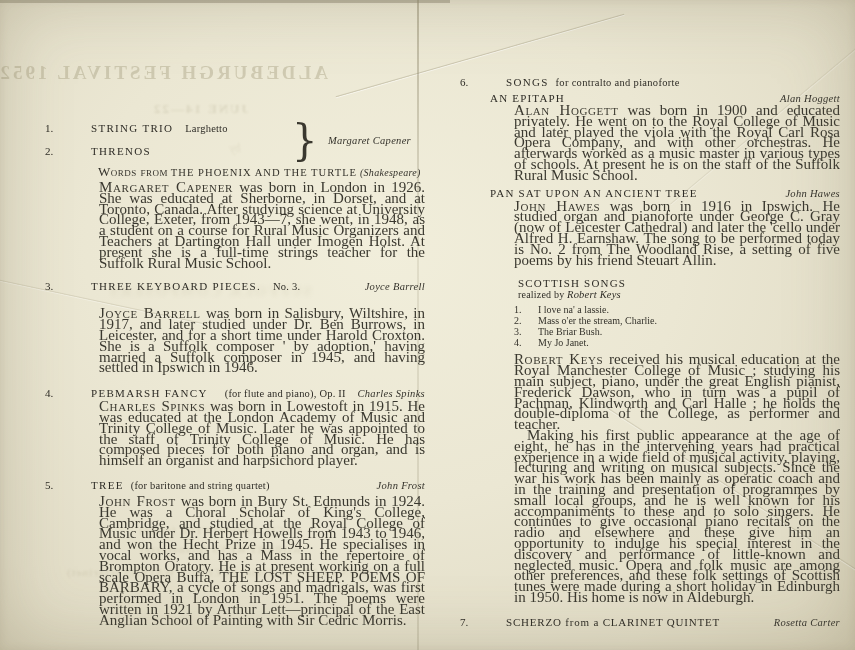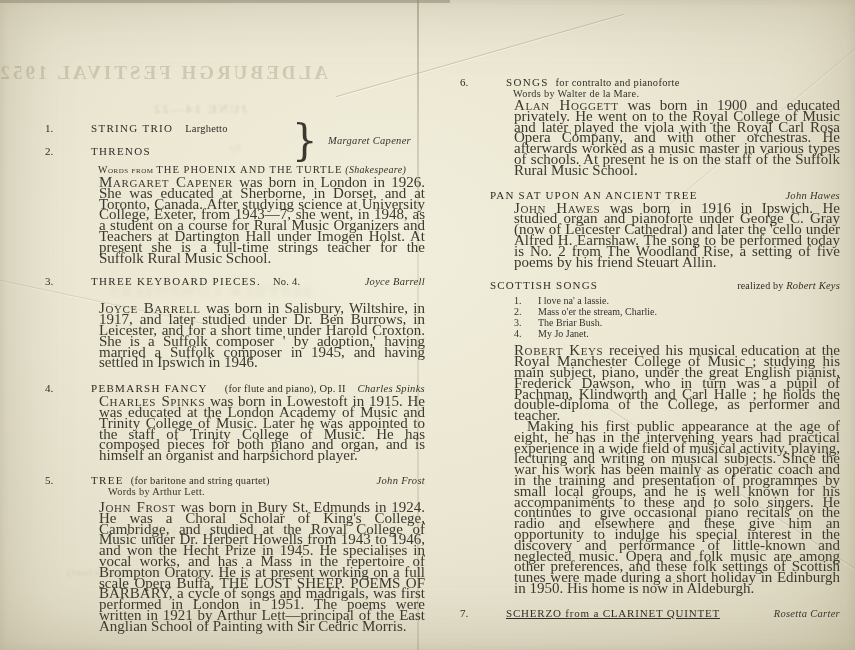--- a/index.html
+++ b/index.html
@@ -47,21 +47,21 @@
   .hrow .sub{margin-left:12px;letter-spacing:.2px;white-space:nowrap;font-size:10.5px;}
   .hrow .spacer{flex:1;}
   .composer{font-style:italic;font-size:10.5px;letter-spacing:.3px;color:#34322b;text-align:right;white-space:nowrap;}
 
   .subhead{display:flex;align-items:baseline;margin-left:33px;font-size:11px;letter-spacing:1.2px;color:#2e2c26;}
   .subhead .spacer{flex:1;}
   .credit{font-size:10px;letter-spacing:.2px;font-style:normal;margin-left:28px;}
   .credit .iname{font-style:italic;font-size:10.5px;}
 
   .wordsline{margin-left:56px;font-size:10px;letter-spacing:.3px;}
-  .wordsline .wprefix{font-variant:small-caps;font-size:10px;letter-spacing:.5px;}
+  .wordsline .wprefix{font-variant:small-caps;font-size:13px;letter-spacing:.5px;}
   .wordsline .wtitle{letter-spacing:1px;font-size:10.6px;}
   .wordsline .wattr{font-style:italic;}
 
   .bio{margin:0 0 0 57px;font-size:15px;line-height:10.8px;text-align:justify;color:#3a382f;}
   .bio .lead{font-variant:small-caps;letter-spacing:.6px;}
   .bio.indent{text-indent:13px;}
 
   .songlist{margin-left:57px;font-size:10px;line-height:11px;}
   .songrow{display:flex;}
   .songrow .sno{width:24px;flex:none;text-align:left;}
@@ -114,21 +114,21 @@
       <span class="wprefix">Words from</span>
       <span class="wtitle">THE PHOENIX AND THE TURTLE</span>
       <span class="wattr">(Shakespeare)</span>
     </div>
 
     <p class="bio" style="margin-top:2px;"><span class="lead">Margaret Capener</span><span> was born in London in 1926.  She was educated at Sherborne, in Dorset, and at Toronto, Canada.  After studying science at University College, Exeter, from 1943—7, she went, in 1948, as a student on a course for Rural Music Organizers and Teachers at Dartington Hall under Imogen Holst.  At present she is a full-time strings teacher for the Suffolk Rural Music School.</span></p>
 
     <div class="hrow" style="margin-top:12px;">
       <span class="no">3.</span>
       <span class="title">THREE KEYBOARD PIECES.</span>
-      <span class="sub">No. 4.</span>
+      <span class="sub">No. 3.</span>
       <span class="spacer"></span>
       <span class="composer">Joyce Barrell</span>
     </div>
     <p class="bio" style="margin-top:16px;"><span class="lead">Joyce Barrell</span><span> was born in Salisbury, Wiltshire, in 1917, and later studied under Dr. Ben Burrows, in Leicester, and for a short time under Harold Croxton.  She is a Suffolk composer ' by adoption,' having married a Suffolk composer in 1945, and having settled in Ipswich in 1946.</span></p>
 
     <div class="hrow" style="margin-top:14px;">
       <span class="no">4.</span>
       <span class="title">PEBMARSH FANCY</span>
       <span class="sub" style="margin-left:17px;">(for flute and piano), Op. II</span>
       <span class="spacer"></span>
@@ -136,47 +136,46 @@
     </div>
     <p class="bio" style="margin-top:2px;"><span class="lead">Charles Spinks</span><span> was born in Lowestoft in 1915.  He was educated at the London Academy of Music and Trinity College of Music. Later he was appointed to the staff of Trinity College of Music. He has composed pieces for both piano and organ, and is himself an organist and harpsichord player.</span></p>
 
     <div class="hrow" style="margin-top:13px;">
       <span class="no">5.</span>
       <span class="title">TREE</span>
       <span class="sub" style="margin-left:7px;">(for baritone and string quartet)</span>
       <span class="spacer"></span>
       <span class="composer">John Frost</span>
     </div>
-    <div class="wordsline" style="margin-left:66px;font-size:10.3px;">
-      <span>Words by Arthur Lett.</span>
-    </div>
     <p class="bio" style="margin-top:5px;"><span class="lead">John Frost</span><span> was born in Bury St. Edmunds in 1924.  He was a Choral Scholar of King's College, Cambridge, and studied at the Royal College of Music under Dr. Herbert Howells from 1943 to 1946, and won the Hecht Prize in 1945.  He specialises in vocal works, and has a Mass in the repertoire of Brompton Oratory.  He is at present working on a full scale Opera Buffa, THE LOST SHEEP. POEMS OF BARBARY, a cycle of songs and madrigals, was first performed in London in 1951.  The poems were written in 1921 by Arthur Lett—principal of the East Anglian School of Painting with Sir Cedric Morris.</span></p>
   </div>
 
   <div class="col col-right">
 
     <div class="hrow" style="margin-top:4px;">
       <span class="no">6.</span>
       <span class="title">SONGS</span>
       <span class="sub" style="margin-left:7px;letter-spacing:.3px;">for contralto and pianoforte</span>
     </div>
 
-    <div class="wordsline" style="font-size:10.3px;">
-      <span>Words by Walter de la Mare.</span>
+    <div class="subhead" style="margin-top:4px;">
+      <span>AN EPITAPH</span>
+      <span class="spacer"></span>
+      <span class="composer">Alan Hoggett</span>
     </div>
     <p class="bio" style="margin-top:1px;"><span class="lead">Alan Hoggett</span><span> was born in 1900 and educated privately.  He went on to the Royal College of Music and later played the viola with the Royal Carl Rosa Opera Company, and with other orchestras.  He afterwards worked as a music master in various types of schools. At present he is on the staff of the Suffolk Rural Music School.</span></p>
 
-    <div class="subhead" style="margin-top:13px;gap:33px;">
+    <div class="subhead" style="margin-top:6px;gap:33px;">
       <span>PAN SAT UPON AN ANCIENT TREE</span>
       <span class="spacer"></span>
       <span class="composer">John Hawes</span>
     </div>
     <p class="bio" style="margin-top:2px;"><span class="lead">John Hawes</span><span> was born in 1916 in Ipswich.  He studied organ and pianoforte under George C. Gray (now of Leicester Cathedral) and later the 'cello under Alfred H. Earnshaw.  The song to be performed today is No. 2 from The Woodland Rise, a setting of five poems by his friend Steuart Allin.</span></p>
 
-    <div class="subhead" style="margin-top:12px;">
+    <div class="subhead" style="margin-top:12px;flex-direction:column;">
       <span>SCOTTISH SONGS</span>
       <span class="spacer"></span>
       <span class="credit">
         <span>realized by</span>
         <span class="iname">Robert Keys</span>
       </span>
     </div>
     <div class="songlist" style="margin-top:4px;">
       <div class="songrow">
           <span class="sno">1.</span>
@@ -193,18 +192,18 @@
       <div class="songrow">
           <span class="sno">4.</span>
           <span>My Jo Janet.</span>
         </div>
     </div>
     <p class="bio" style="margin-top:6px;"><span class="lead">Robert Keys</span><span> received his musical education at the Royal Manchester College of Music ; studying his main subject, piano, under the great English pianist, Frederick Dawson, who in turn was a pupil of Pachman, Klindworth and Carl Halle ;  he holds the double-diploma of the College, as performer and teacher.</span></p>
     <p class="bio indent" style="margin-top:0;"><span>Making his first public appearance at the age of eight, he has in the intervening years had practical experience in a wide field of musical activity, playing, lecturing and writing on musical subjects. Since the war his work has been mainly as operatic coach and in the training and presentation of programmes by small local groups, and he is well known for his accompaniments to these and to solo singers.  He continues to give occasional piano recitals on the radio and elsewhere and these give him an opportunity to indulge his special interest in the discovery and performance of little-known and neglected music.  Opera and folk music are among other preferences, and these folk settings of Scottish tunes were made during a short holiday in Edinburgh in 1950.  His home is now in Aldeburgh.</span></p>
 
     <div class="hrow" style="margin-top:13px;">
       <span class="no">7.</span>
-      <span class="title" style="letter-spacing:.8px;text-decoration:underline;">SCHERZO from a CLARINET QUINTET</span>
+      <span class="title" style="letter-spacing:.8px;">SCHERZO from a CLARINET QUINTET</span>
       <span class="spacer"></span>
       <span class="composer">Rosetta Carter</span>
     </div>
   </div>
 </div>
 
 </body></html>

